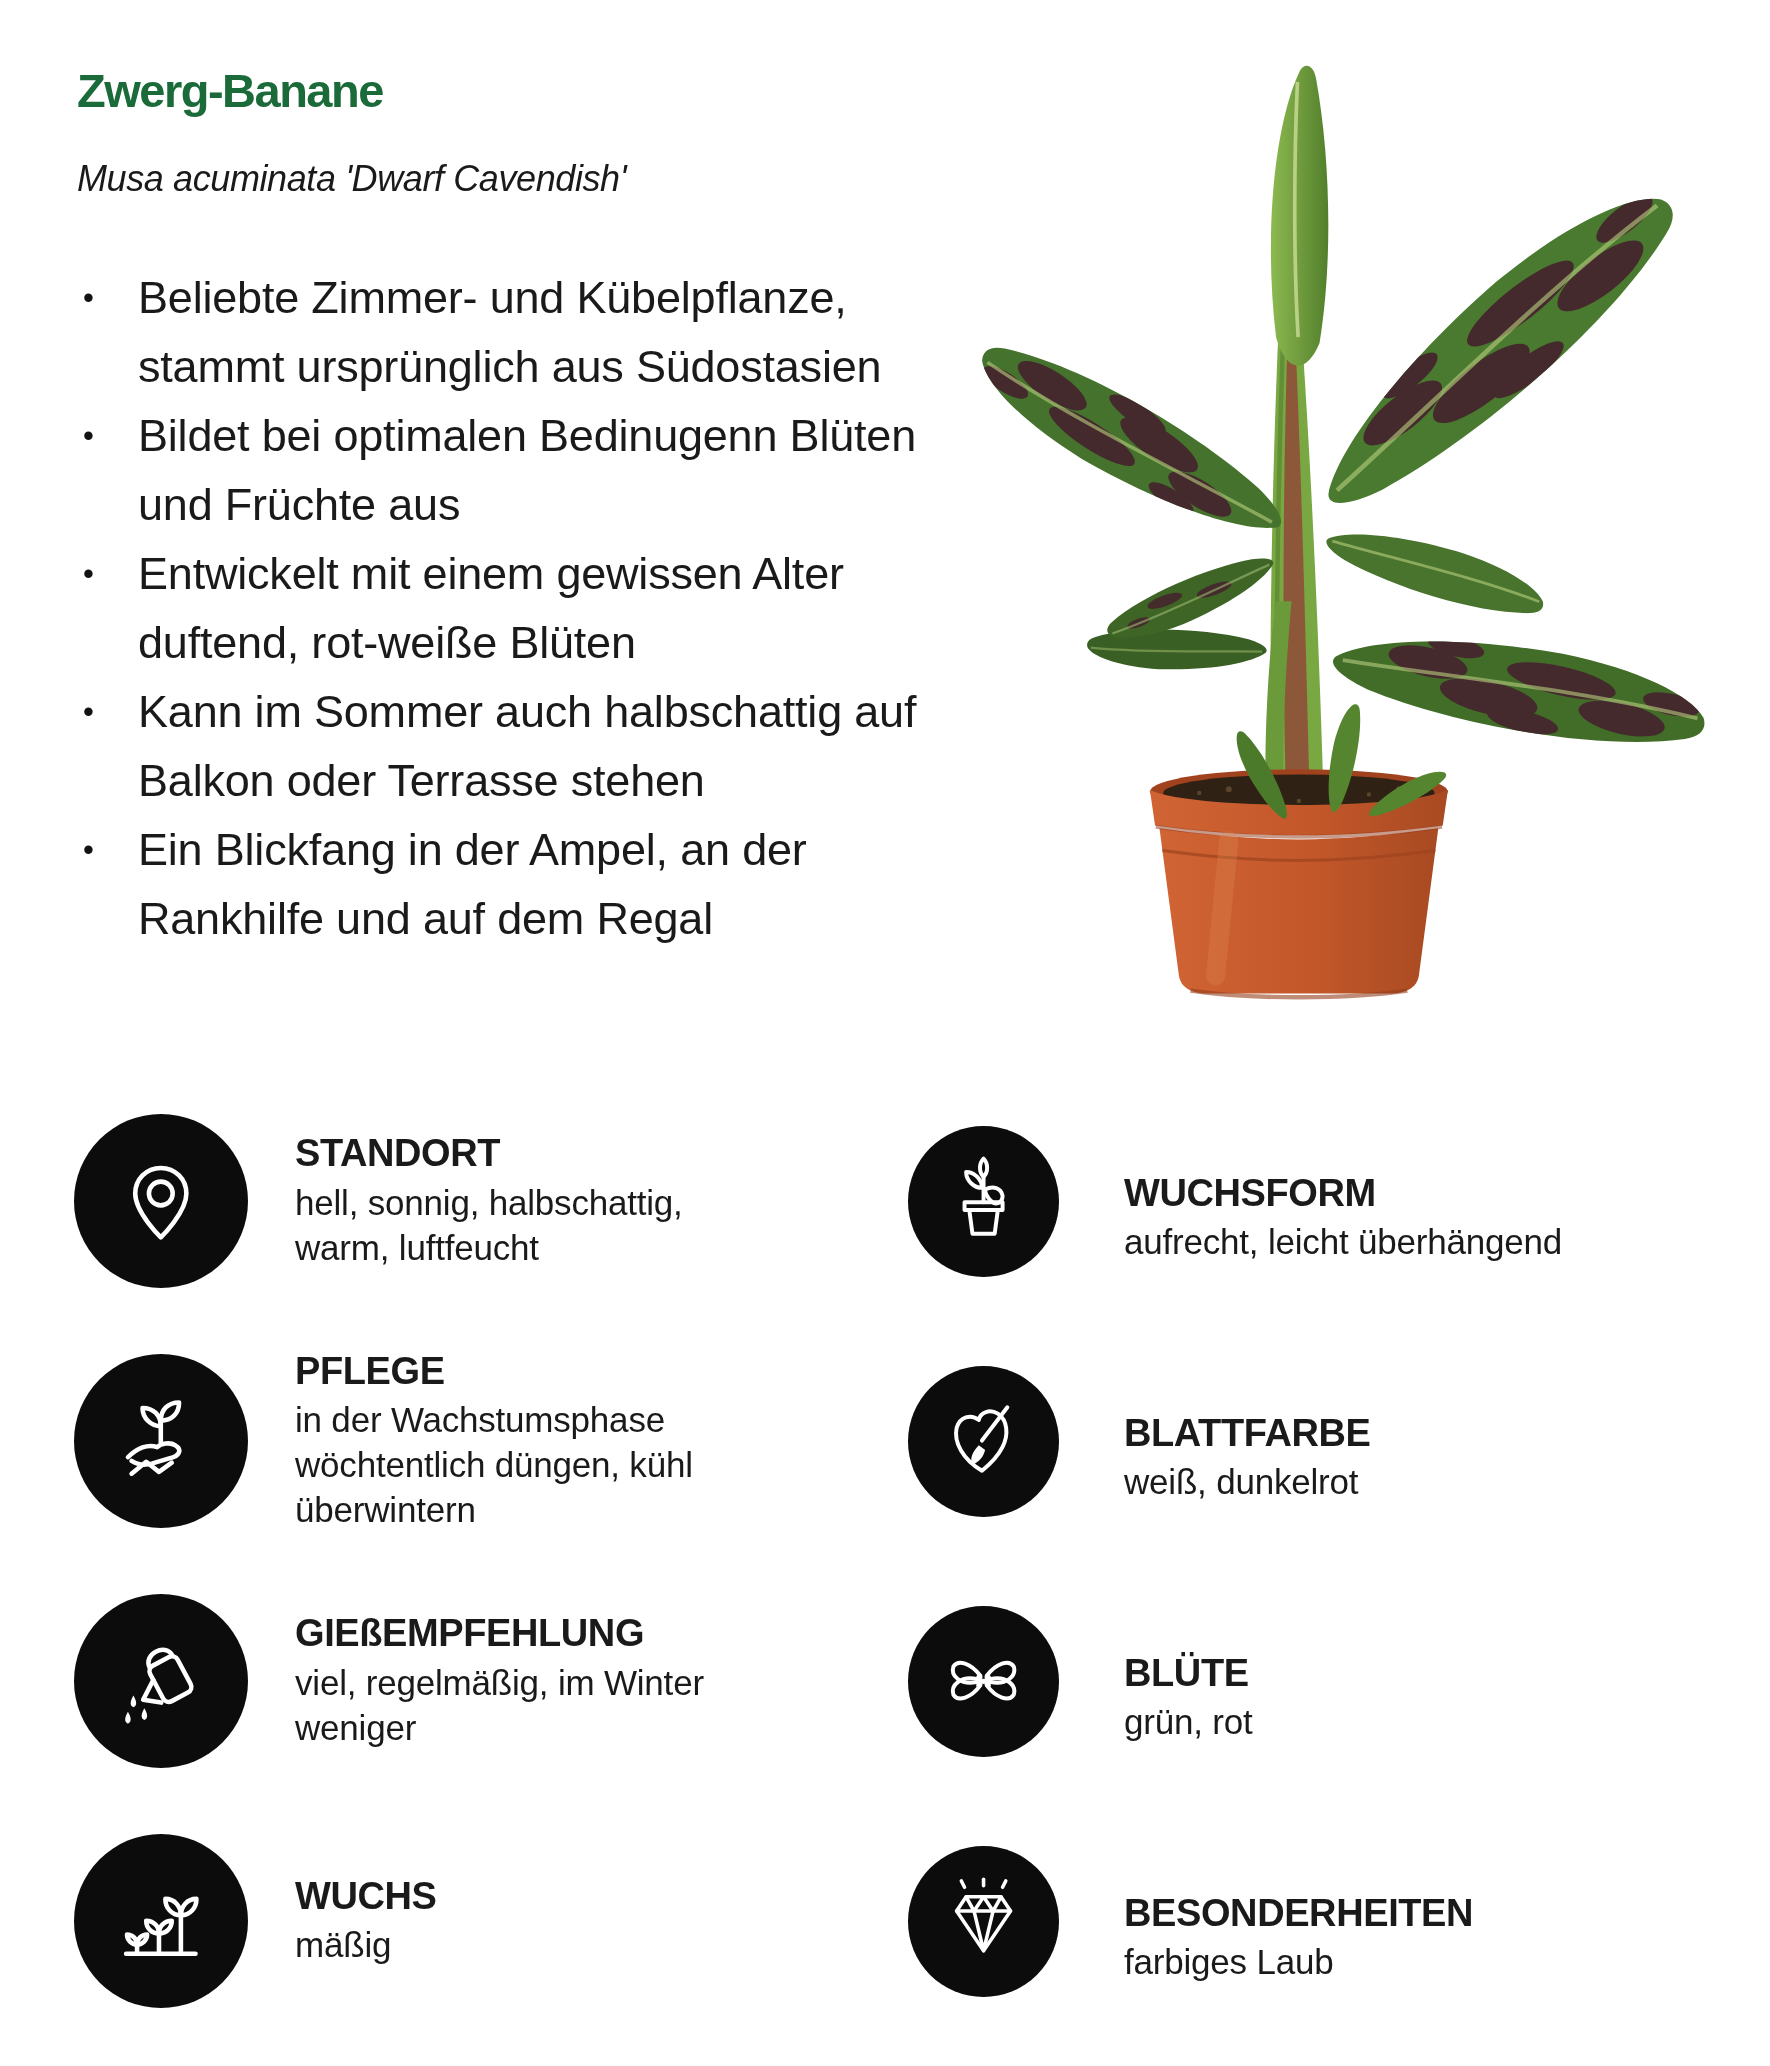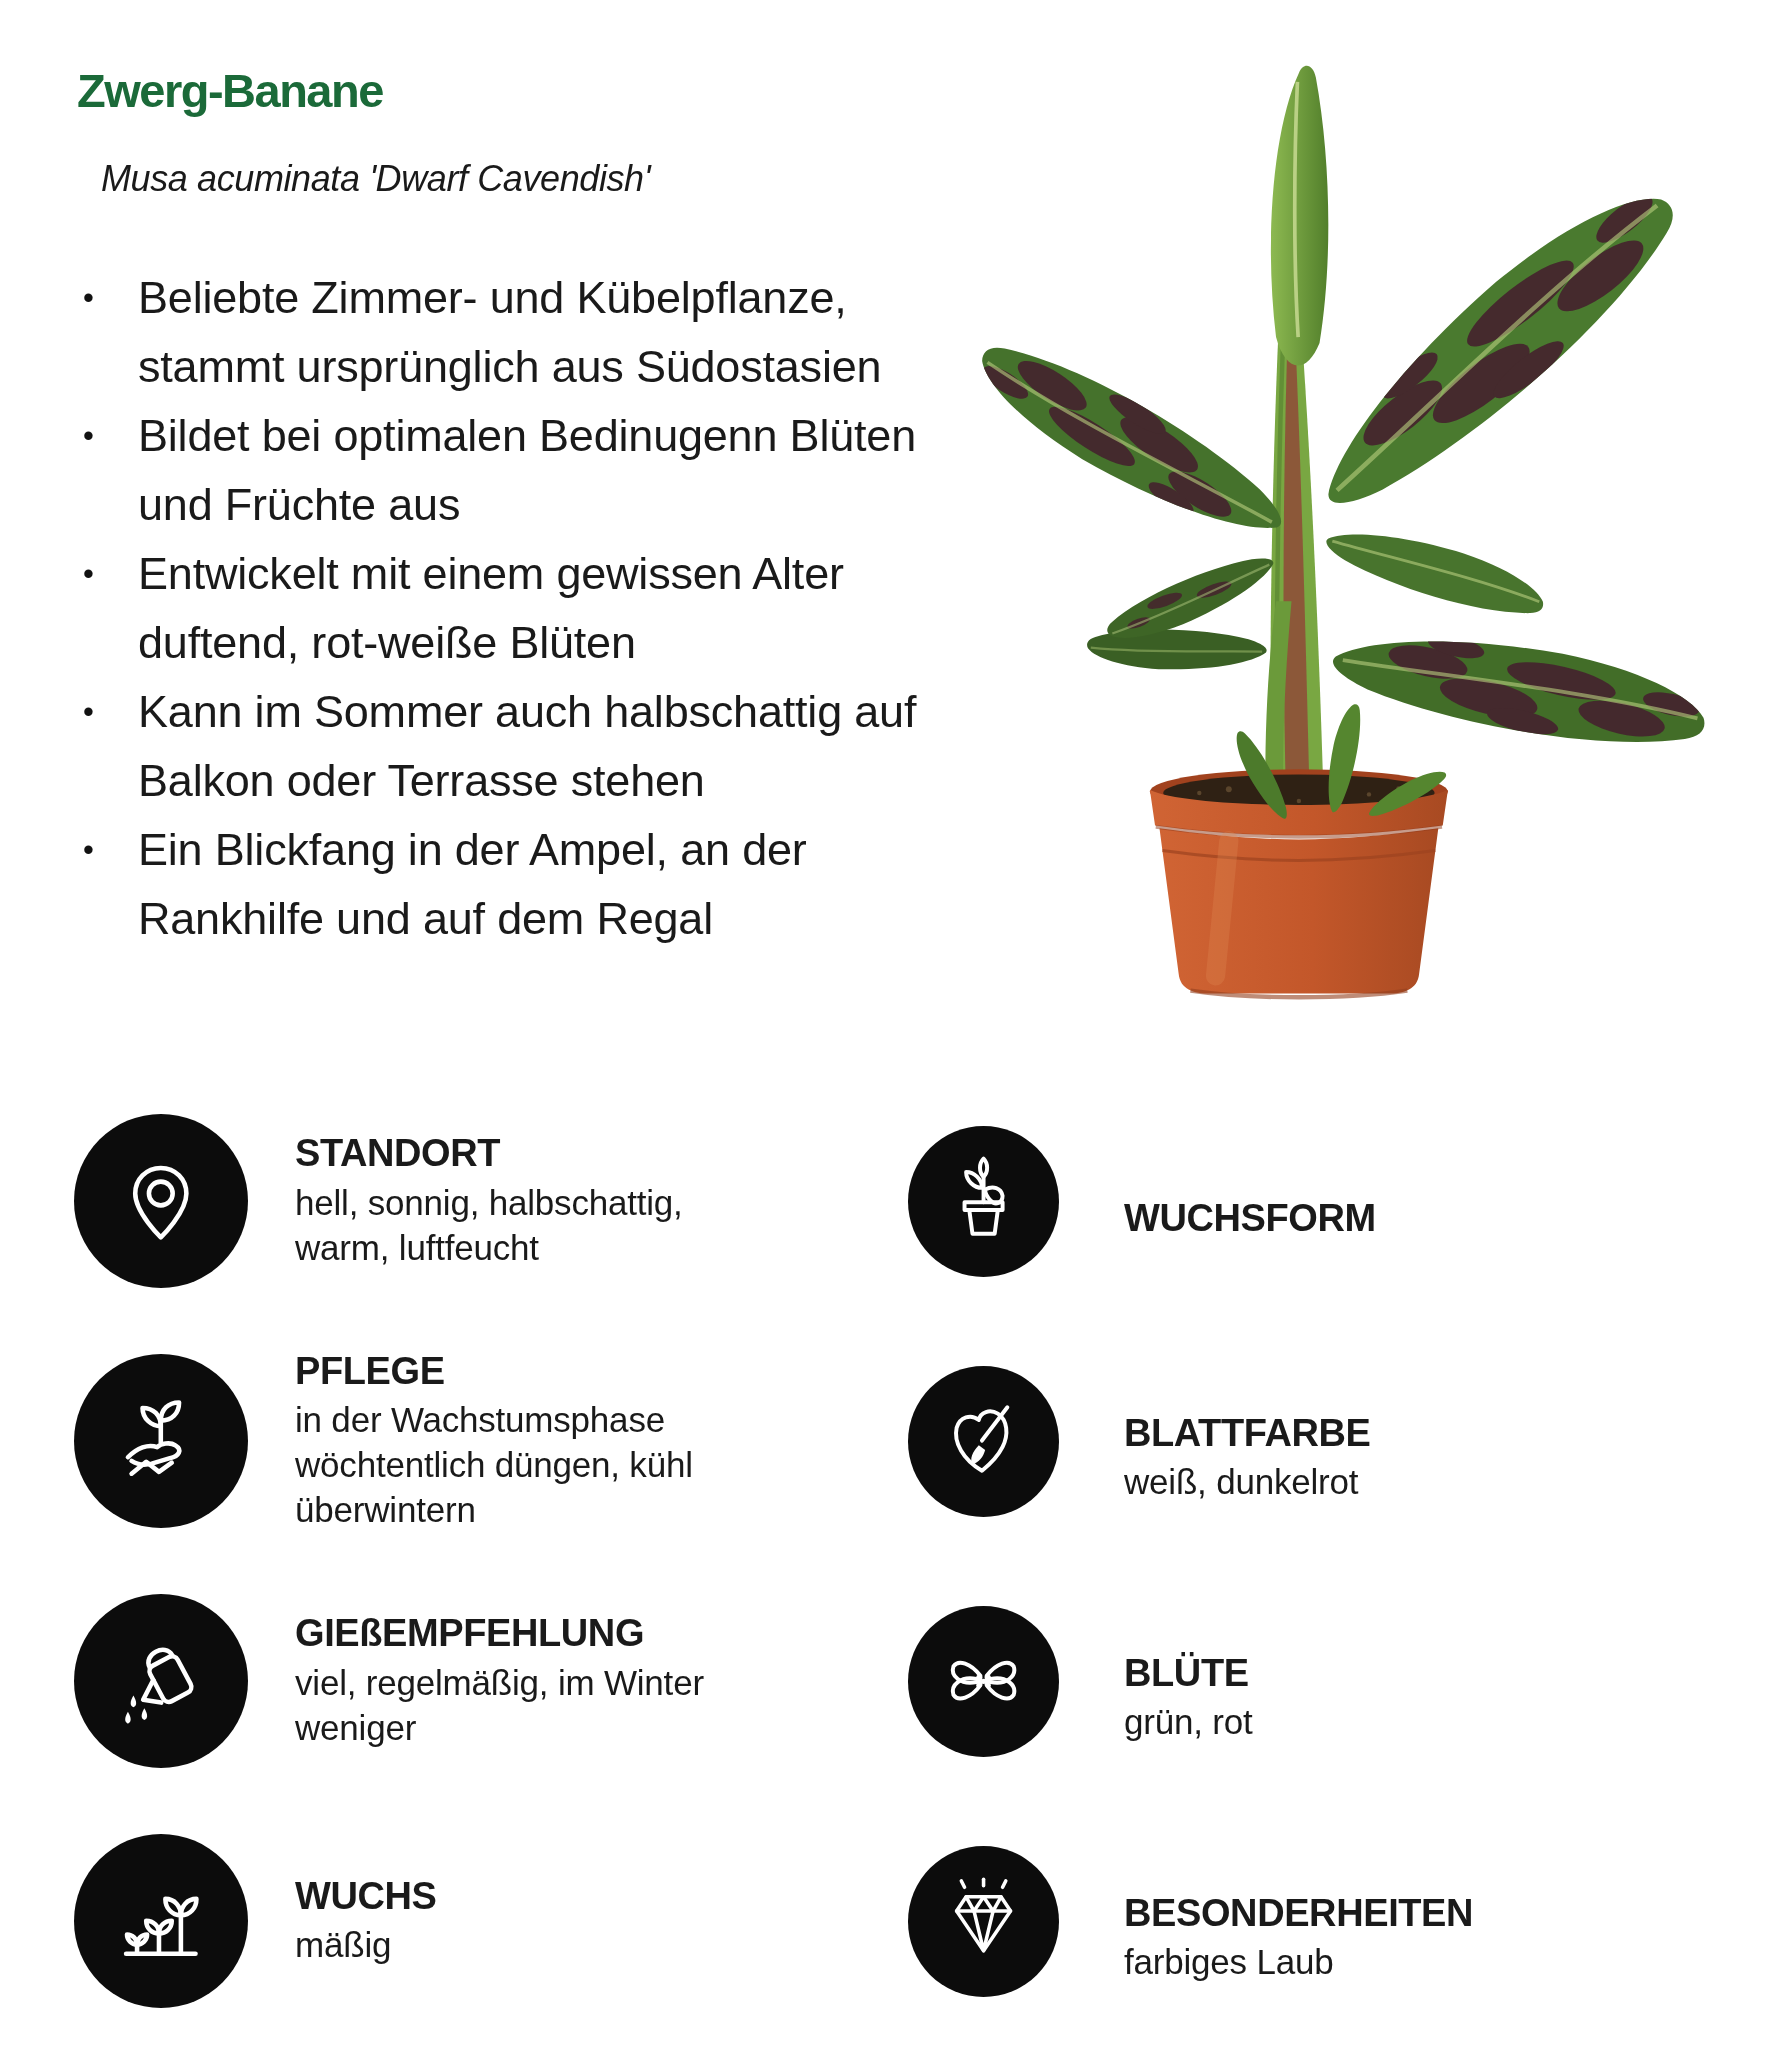--- a/index.html
+++ b/index.html
@@ -10,21 +10,21 @@
     font-family:"Liberation Sans", sans-serif;
   }
   
   .intro{position:absolute;left:77px;top:58px;width:841px;}
   .page-title{
     font-size:47px;font-weight:700;line-height:65px;margin:0;
     color:#1b6a39;letter-spacing:-1.5px;
   }
   .subtitle{
     margin-top:34px;font-size:36px;font-style:italic;
-    letter-spacing:-0.4px;line-height:43px;margin-left:24px;
+    letter-spacing:-0.4px;line-height:43px;
   }
   ul.bullets{
     margin:63px 0 0 0;padding:0 0 0 61px;list-style:none;
     font-size:45px;line-height:69px;letter-spacing:-0.2px;
   }
   ul.bullets li{position:relative;}
   ul.bullets li::before{
     content:"\2022";position:absolute;left:-55px;top:0;
     font-size:31px;line-height:69px;color:#111;
   }
@@ -199,20 +199,21 @@
         <rect x="36" y="62" width="48" height="10"></rect>
         <path d="M42 72 L46 102 L74 102 L78 72"></path>
         <path d="M60 62 V30"></path>
         <path d="M60 30 C54 24 54 13 60 7 C66 13 66 24 60 30 Z"></path>
         <path d="M58 44 C48 44 38 35 38 24 C48 24 58 33 58 44 Z"></path>
         <path d="M62 46 C72 41 82 44 84 54 C84 63 75 67 69 60 C65 56 62 51 62 46 Z"></path>
       </svg>
     </div>
     <div class="ftext">
       <div class="ftitle">WUCHSFORM</div>
+      <div class="fdesc">aufrecht, leicht überhängend</div>
     </div>
   </div>
 
   <div class="feature col-left">
     <div class="icon-circle">
       <svg viewBox="0 0 120 120" fill="none" stroke="#fff" stroke-width="5" stroke-linecap="round" stroke-linejoin="round">
         <path d="M60 62 V36"></path>
         <path d="M60 44 C50 44 40 36 40 24 C52 24 60 32 60 44 Z"></path>
         <path d="M60 38 C60 26 68 18 80 18 C80 30 72 38 60 38 Z"></path>
         <path d="M24 78 C34 68 46 63 56 67 C60 63 70 61 76 65 C84 70 80 77 70 79 L50 85 C42 87 34 86 28 82"></path>

